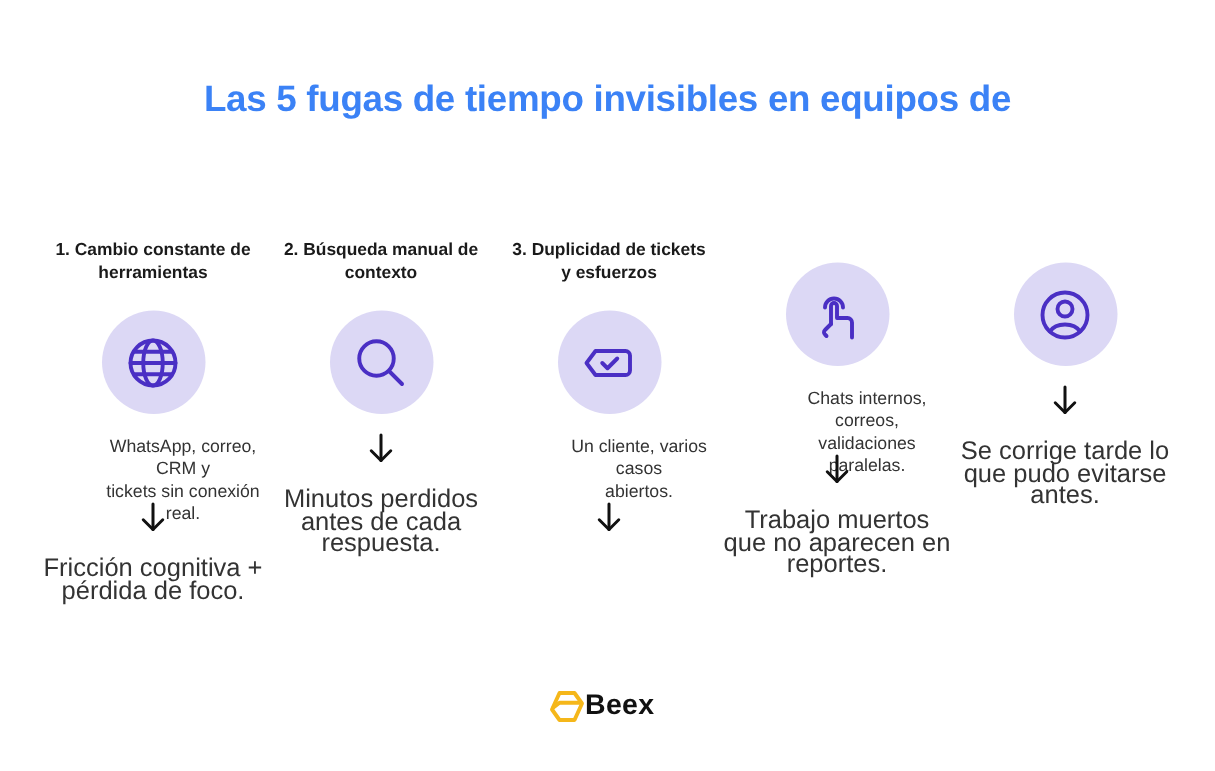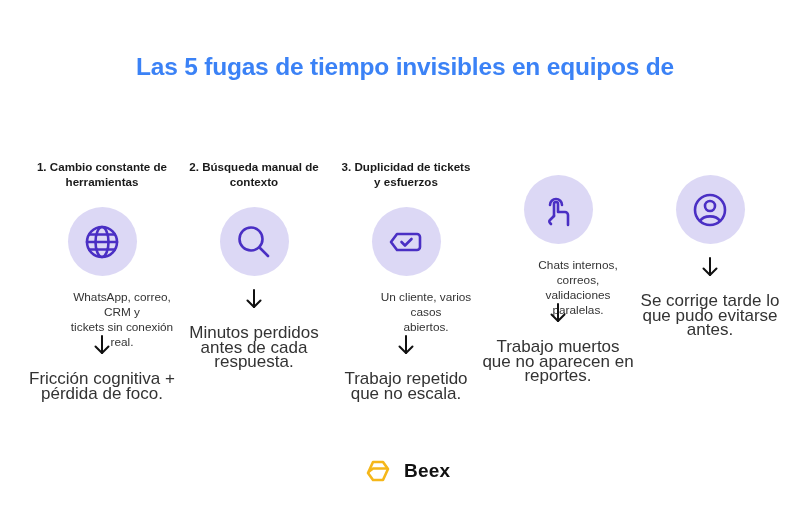--- a/index.html
+++ b/index.html
@@ -38,21 +38,21 @@
       margin-top: 12px; width: 20px; height: 22px;
     }
     .arrow svg { width: 20px; height: 22px; }
     .col-result {
       margin-top: 16px; font-size: 17px; line-height: 14.5px; color: #333333;
       white-space: pre-line;
     }
 
     .logo {
       position: absolute; left: 366px; top: 458px; height: 26px;
-      display: flex; align-items: center; gap: 14px;
+      display: flex; align-items: center; gap: 0;
     }
     .logo svg { width: 24px; height: 24px; }
     .logo-text { font-weight: bold; font-size: 19px; color: #111111; letter-spacing: 0.2px; }
   </style>
 </head>
 <body>
 
 <h1 class="title">
   <span>Las 5 fugas de tiempo invisibles en equipos de</span>
 </h1>
@@ -113,22 +113,20 @@
       </svg>
     </div>
     <div class="col-desc">Un cliente, varios casos
 abiertos.</div>
     <div class="arrow">
       <svg viewBox="0 0 20 22" fill="none" stroke="#111" stroke-width="2" stroke-linecap="round" stroke-linejoin="round">
         <line x1="10" y1="2" x2="10" y2="19"></line>
           <polyline points="3.5,12.5 10,19 16.5,12.5"></polyline>
       </svg>
     </div>
-    <div class="col-result">Trabajo repetido
-que no escala.</div>
   </div>
 
   <div class="col">
     <div class="icon-circle">
       <svg viewBox="0 0 40 40" fill="none" stroke="#4a2fc4" stroke-width="2.6" stroke-linecap="round" stroke-linejoin="round">
         <path d="M12 15 a6 6 0 0 1 12 0"></path>
         <path d="M16 26 V14 a2 2 0 0 1 4 0 V22 H27 a3 3 0 0 1 3 3 V35"></path>
         <path d="M16 26 L12 30 a2 2 0 0 0 0 3 L13 34"></path>
       </svg>
     </div>

